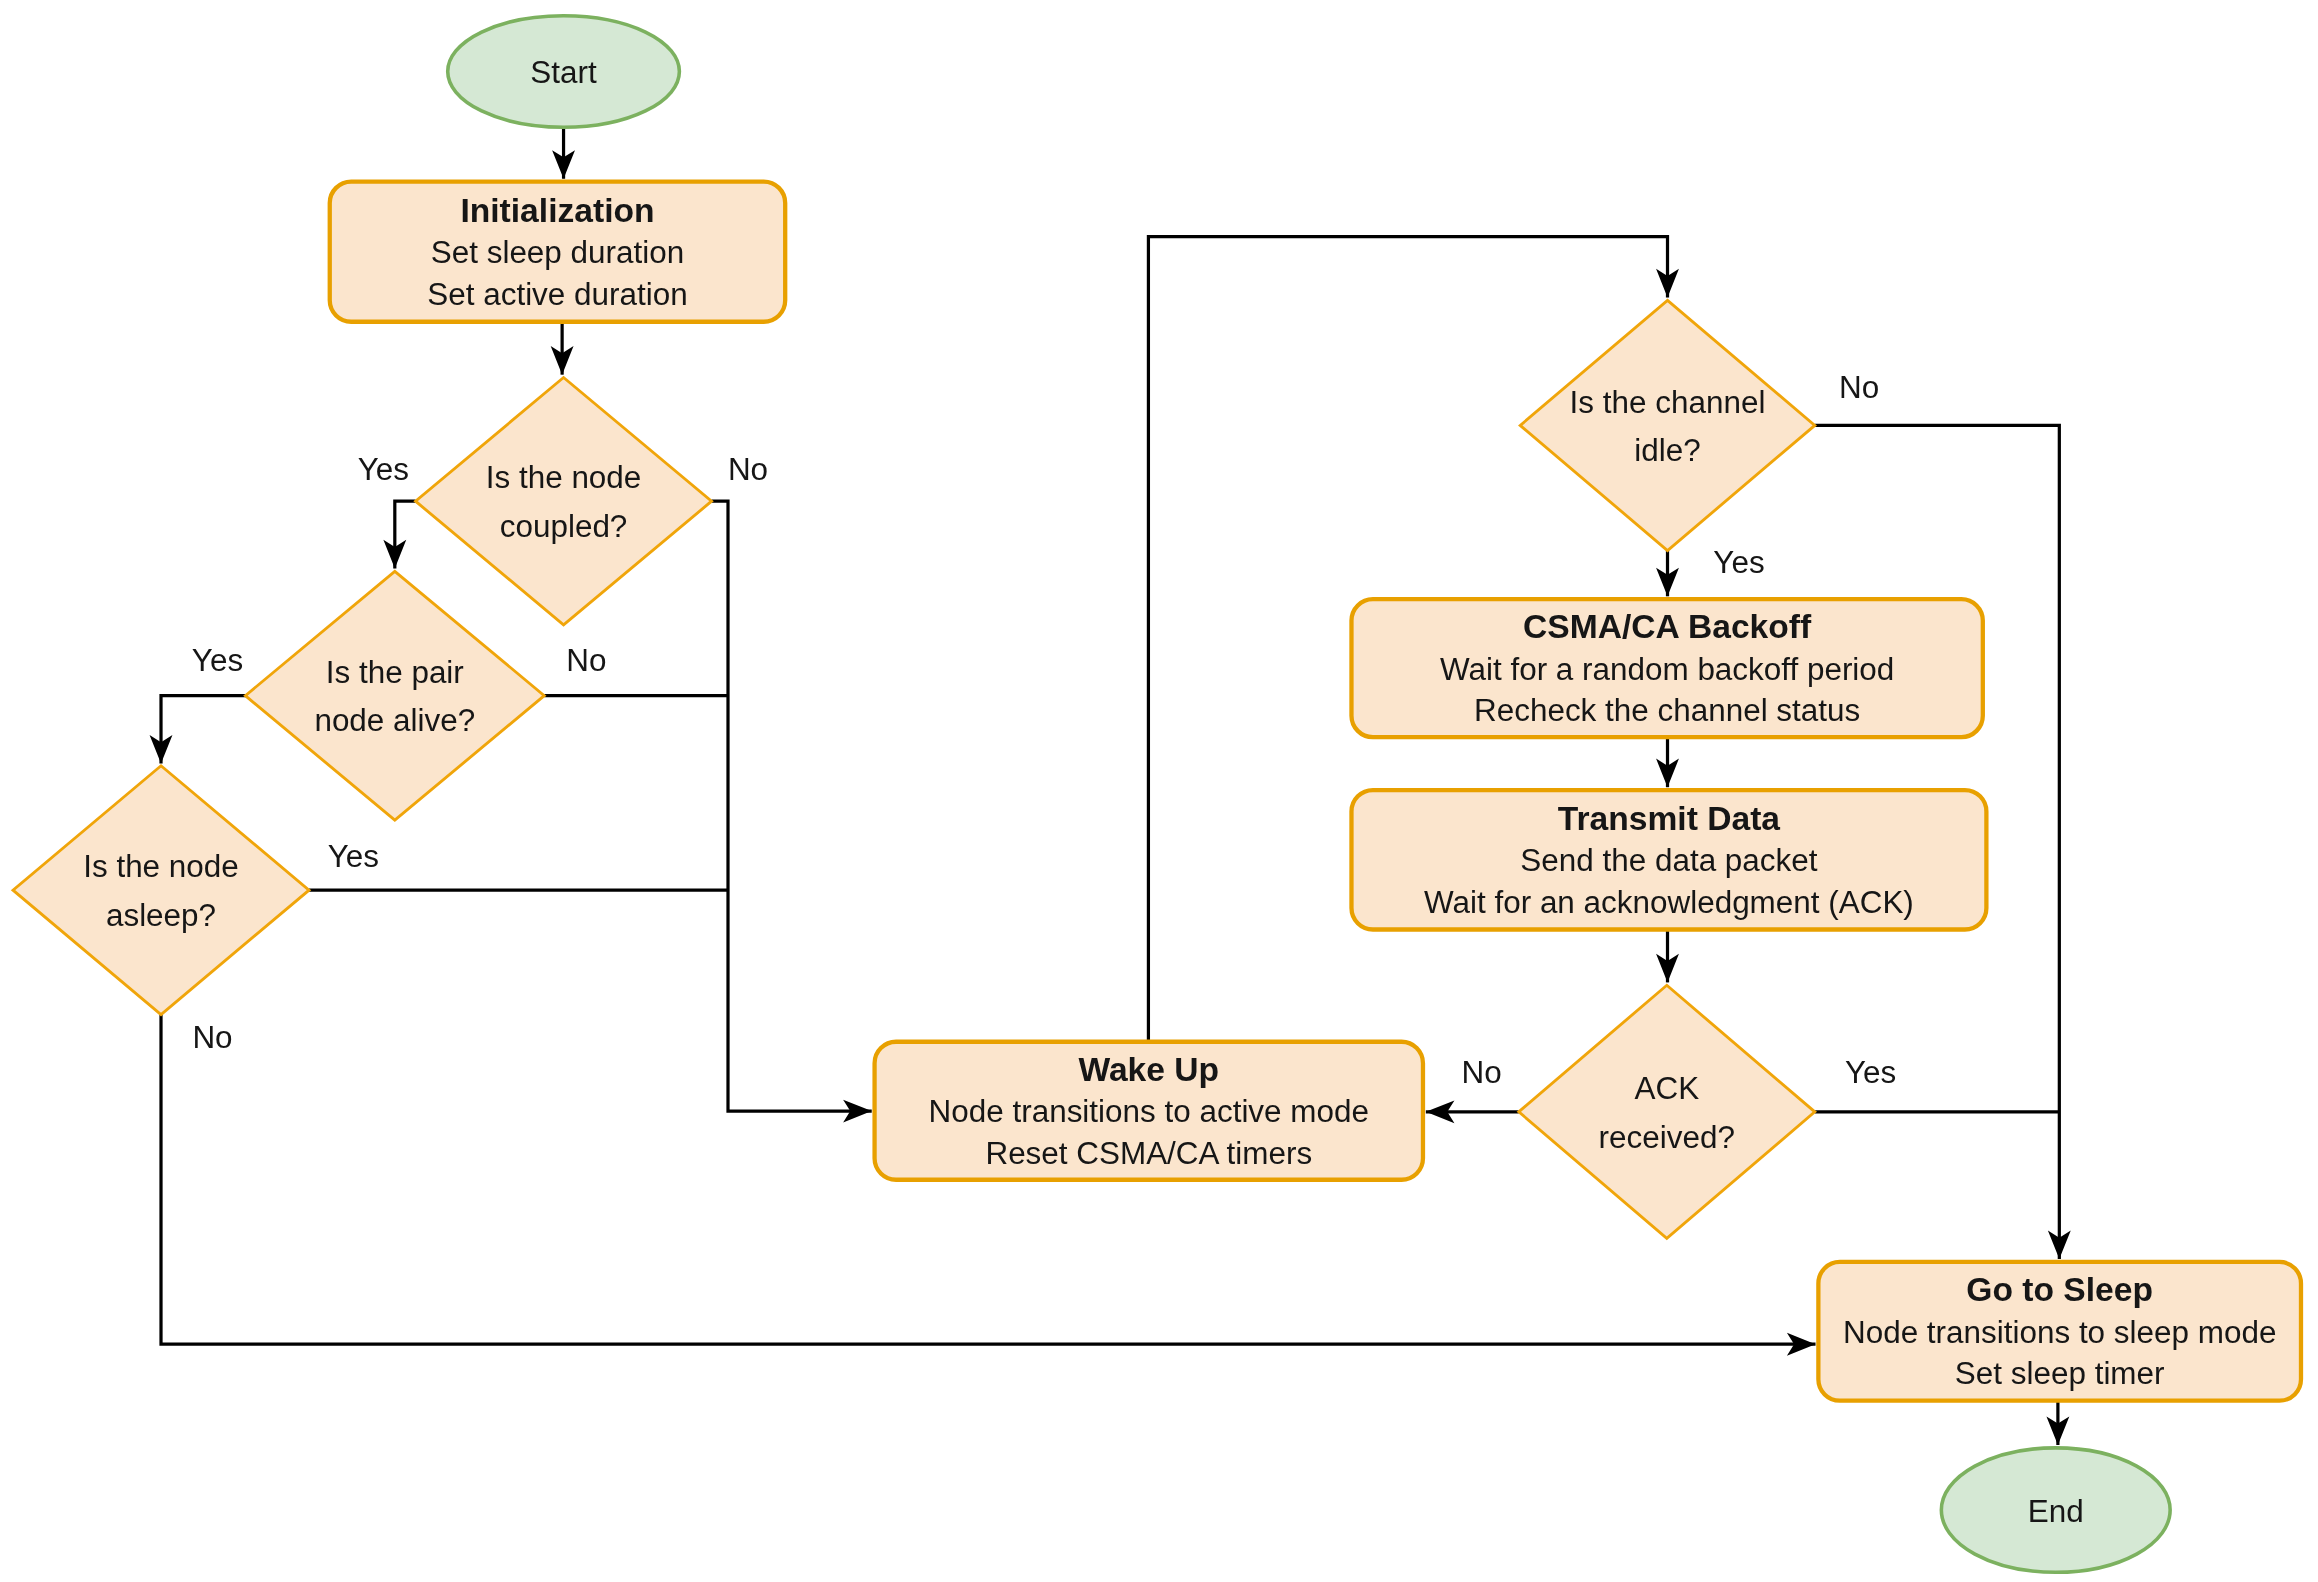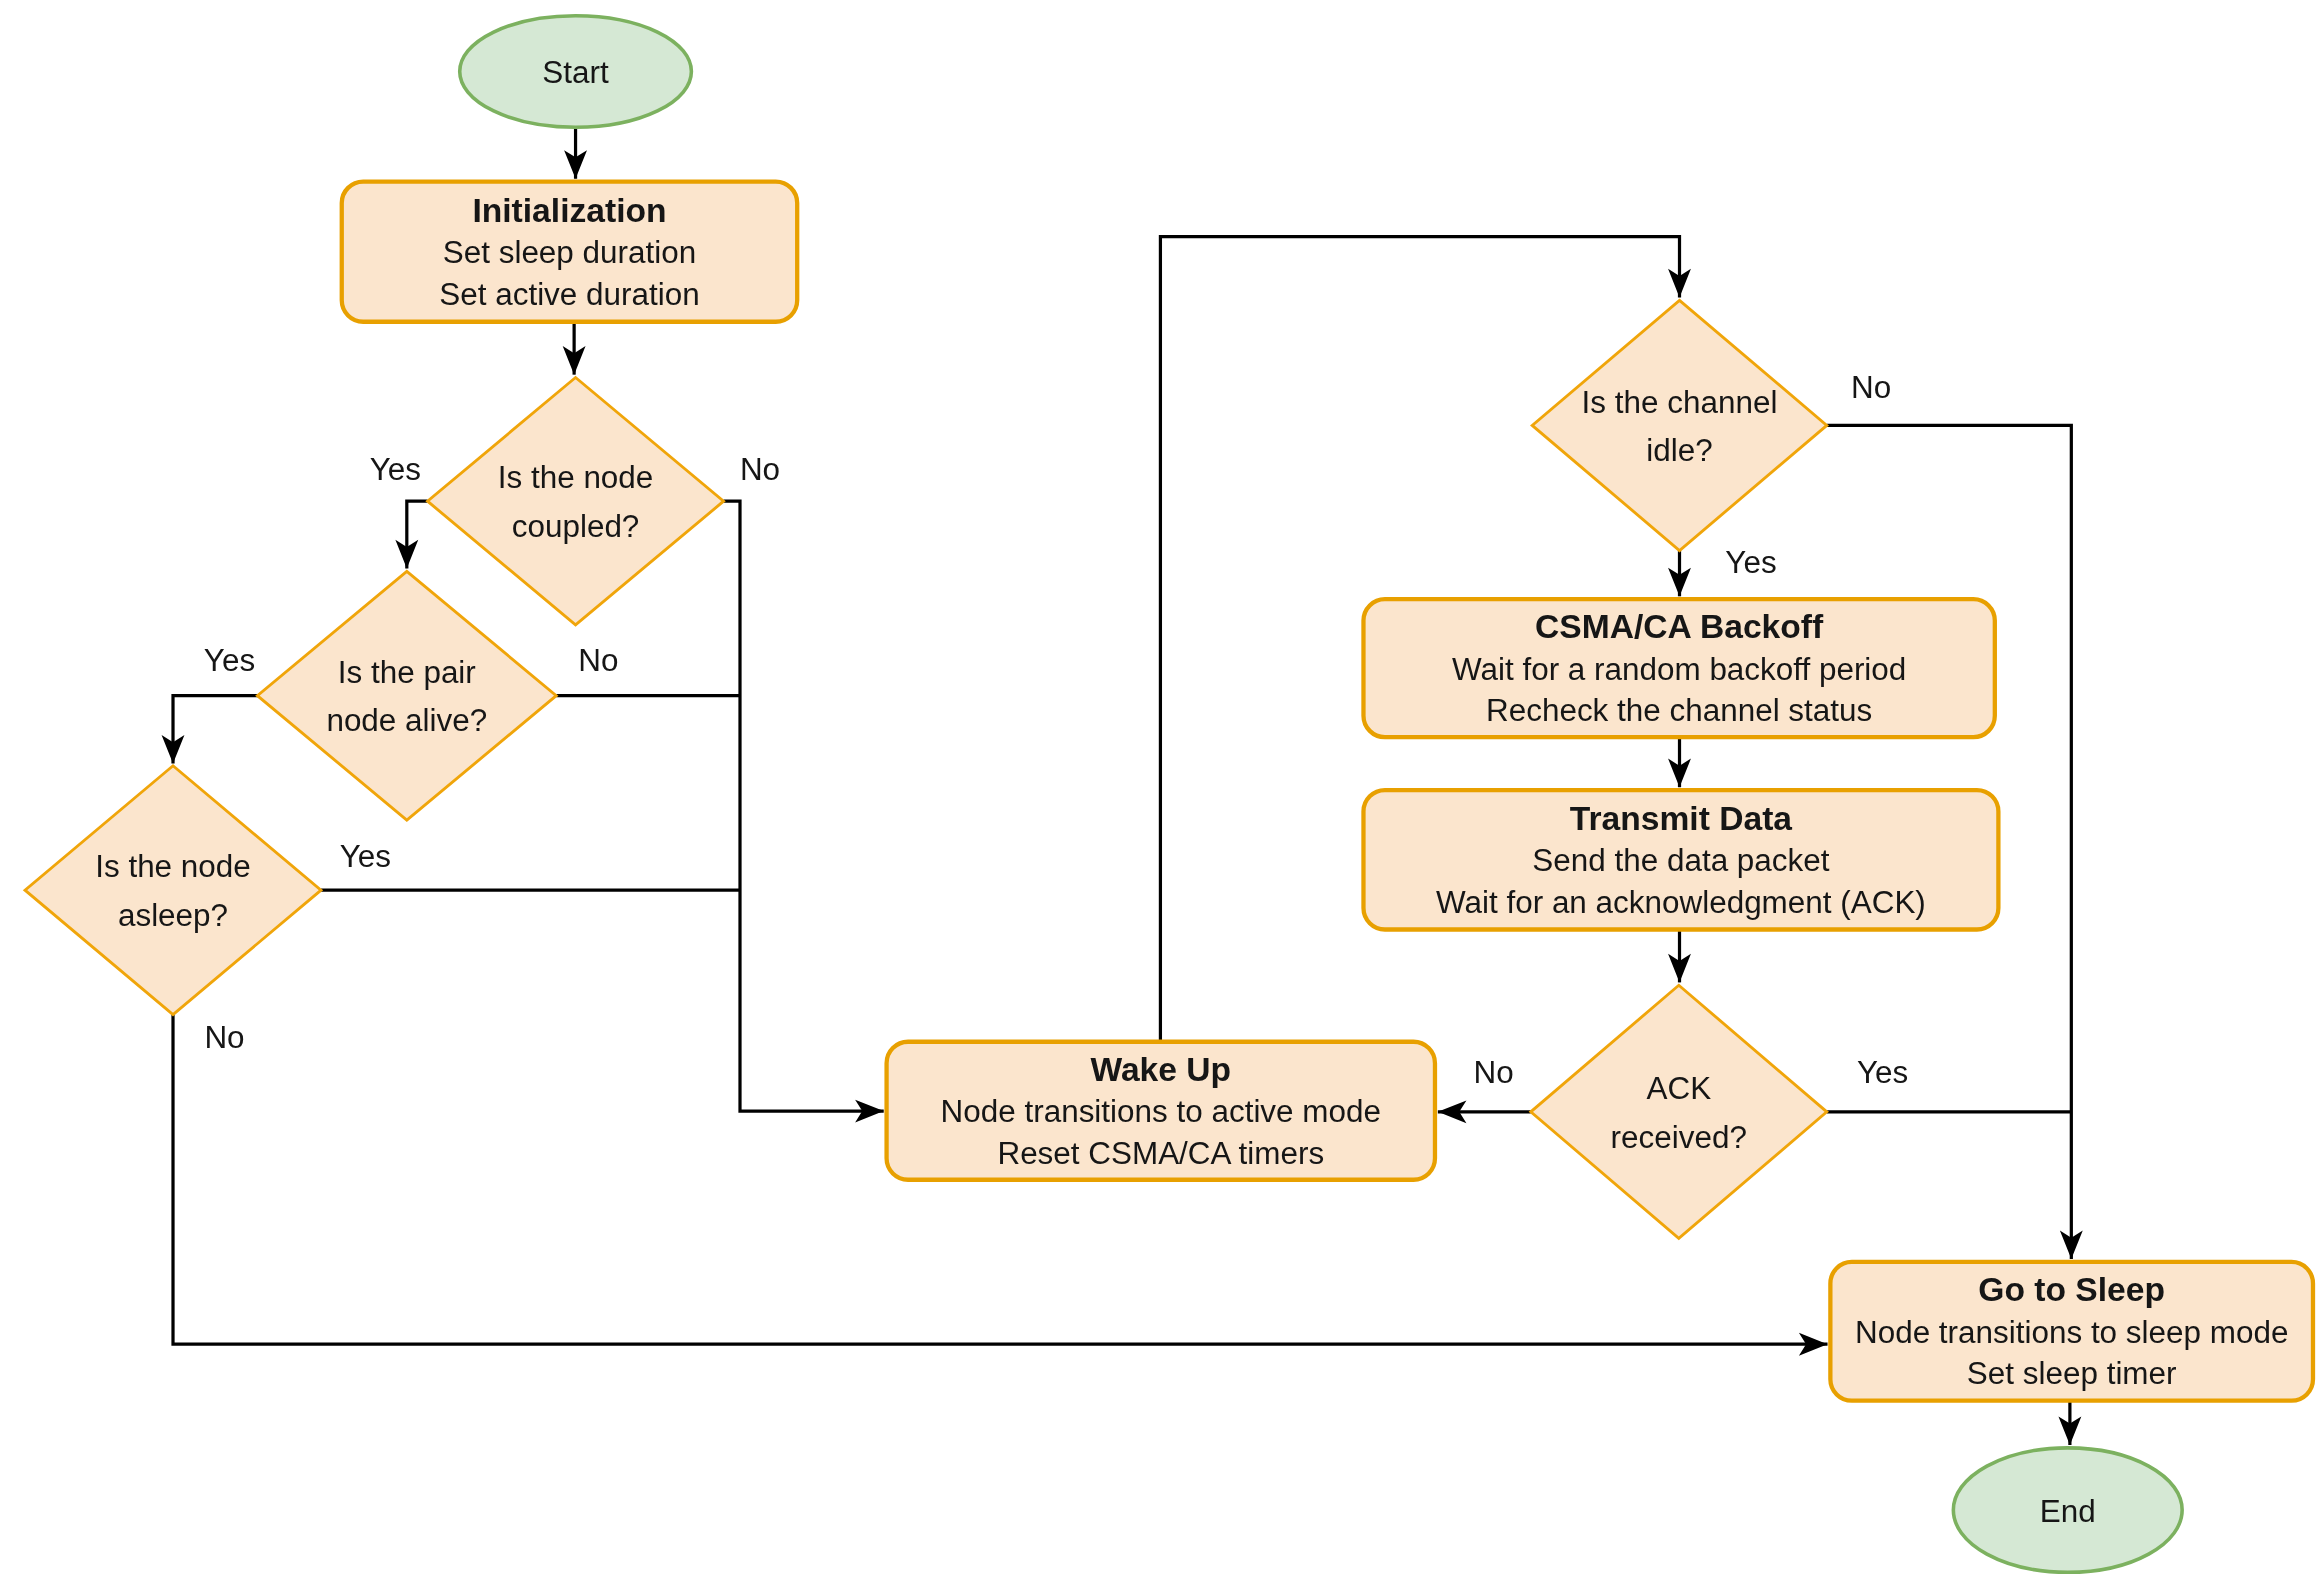--- a/index.html
+++ b/index.html
@@ -6,21 +6,20 @@
     margin: 0;
     padding: 0;
     background: #ffffff;
   }
   .canvas {
     position: relative;
     width: 2227px;
     height: 1583px;
     background: #ffffff;
     font-family: "Liberation Sans", "DejaVu Sans", sans-serif;
-    padding-left: 12px;
   }
   svg {
     display: block;
     width: 2319px;
     height: 1583px;
   }
   svg text {
     font-family: "Liberation Sans", "DejaVu Sans", sans-serif;
   }
 </style>

